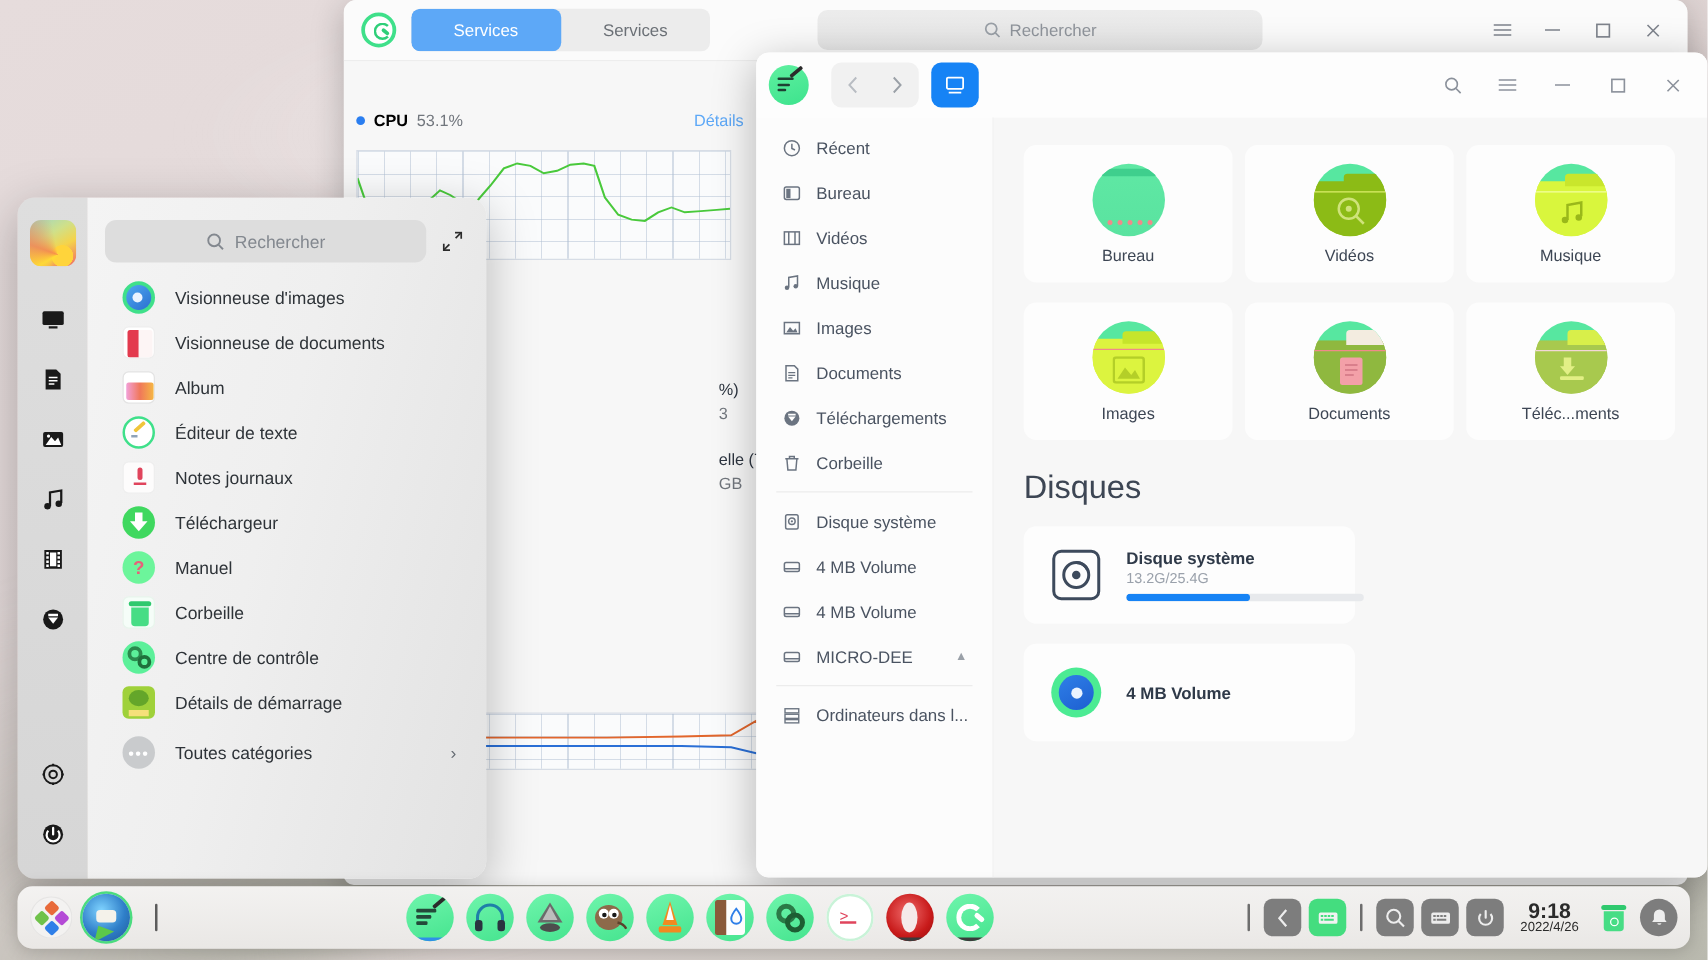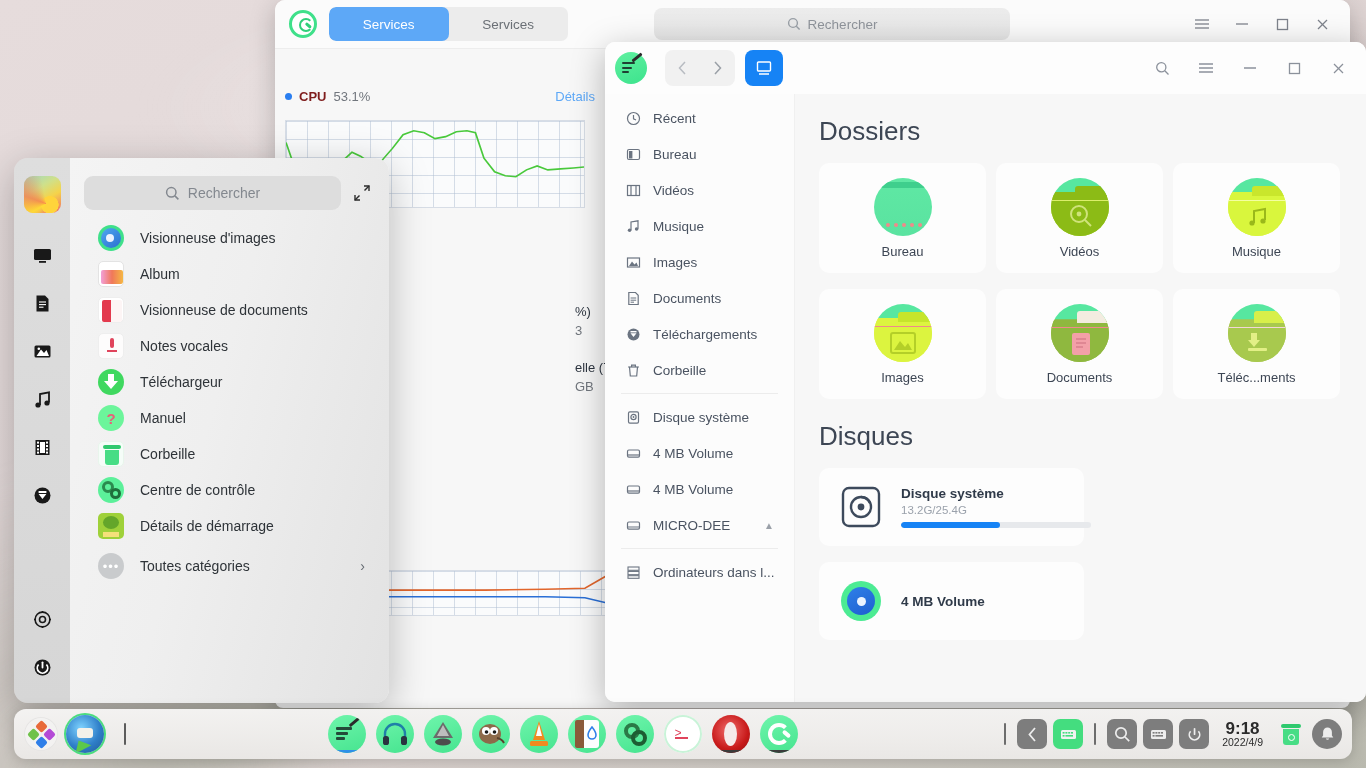--- a/index.html
+++ b/index.html
@@ -71,21 +71,21 @@
   .wbtn {
     width: 40px; height: 40px; display: flex; align-items: center; justify-content: center;
     color: #7e838c; font-size: 15px;
   }
   .wbtn svg { display: block; }
 
   .sysmon-body { position: relative; height: 659px; padding: 0; }
   .cpu-block { position: absolute; left: 10px; top: 40px; width: 300px; }
   .cpu-head { display: flex; align-items: center; gap: 7px; font-size: 13px; }
   .dot-blue { width: 7px; height: 7px; border-radius: 50%; background: #2a7ef0; }
-  .cpu-label { font-weight: bold; color: #7f1d1d; font-size: 13px; }
+  .cpu-label { font-weight: bold; color: #000000; font-size: 13px; }
   .cpu-val { color: #71767d; font-size: 13px; }
   .details-link { position: absolute; right: -10px; top: 0; color: #5da8f7; font-size: 13px; }
   .graph {
     margin-top: 16px; height: 88px; border: 1px solid #d7dde6;
     background:
       repeating-linear-gradient(to right, rgba(175,190,210,.5) 0 1px, transparent 1px 21px),
       repeating-linear-gradient(to bottom, rgba(175,190,210,.5) 0 1px, transparent 1px 18px),
       #fafbfc;
     position: relative; overflow: hidden;
   }
@@ -574,21 +574,20 @@
               <rect x="2" y="2" width="11" height="3.3" fill="none" stroke="#6b7481" stroke-width="1.1"></rect>
               <rect x="2" y="6.4" width="11" height="3.3" fill="none" stroke="#6b7481" stroke-width="1.1"></rect>
               <rect x="2" y="10.7" width="11" height="2.6" fill="none" stroke="#6b7481" stroke-width="1.1"></rect>
             </svg>
           </span>
         <span>Ordinateurs dans l...</span>
       </div>
     </div>
 
     <div class="fm-content">
-      <div class="sec-title">Dossiers</div>
       <div class="folders-grid">
         <div class="folder-card">
           <div class="folder-ico" style="background:linear-gradient(180deg,#5fe8a4,#5ae3a0);">
             <div style="position:absolute;left:6px;top:4px;width:46px;height:6px;background:#3fcf8d;border-radius:4px;"></div>
             <div style="position:absolute;left:12px;bottom:9px;display:flex;gap:4px;">
               <span style="width:4px;height:4px;border-radius:50%;background:#f08a8a;display:block;"></span>
               <span style="width:4px;height:4px;border-radius:50%;background:#f08a8a;display:block;"></span>
               <span style="width:4px;height:4px;border-radius:50%;background:#f08a8a;display:block;"></span>
               <span style="width:4px;height:4px;border-radius:50%;background:#f08a8a;display:block;"></span>
               <span style="width:4px;height:4px;border-radius:50%;background:#f08a8a;display:block;"></span>
@@ -799,38 +798,45 @@
     </div>
 
     <div class="lapp">
       <span class="lapp-ico" style="background:#3fe08a;">
         <span style="position:absolute;left:3px;top:3px;width:20px;height:20px;border-radius:50%;background:linear-gradient(140deg,#4ea8f0,#2b6fd0);display:block;"></span>
         <span style="position:absolute;left:8px;top:9px;width:8px;height:8px;border-radius:50%;background:#eaf3ff;display:block;"></span>
       </span>
       <span>Visionneuse d'images</span>
     </div>
     <div class="lapp">
-      <span class="lapp-ico sq" style="background:#ffffff;border:1px solid #e3e3e3;">
-        <span style="position:absolute;left:2px;bottom:2px;width:22px;height:14px;background:linear-gradient(90deg,#f2a0d8,#f0785a,#f5b744);border-radius:2px;display:block;"></span>
-      </span>
-      <span>Album</span>
-    </div>
-    <div class="lapp">
       <span class="lapp-ico sq" style="background:#ffffff;border:1px solid #eee;">
         <span style="position:absolute;left:3px;top:2px;width:9px;height:22px;background:#e33a4e;border-radius:2px 0 0 2px;display:block;"></span>
         <span style="position:absolute;left:12px;top:2px;width:11px;height:22px;background:#fdf5f5;border-radius:0 2px 2px 0;display:block;"></span>
       </span>
       <span>Visionneuse de documents</span>
     </div>
     <div class="lapp">
+      <span class="lapp-ico sq" style="background:#ffffff;border:1px solid #e3e3e3;">
+        <span style="position:absolute;left:2px;bottom:2px;width:22px;height:14px;background:linear-gradient(90deg,#f2a0d8,#f0785a,#f5b744);border-radius:2px;display:block;"></span>
+      </span>
+      <span>Album</span>
+    </div>
+    <div class="lapp">
+      <span class="lapp-ico" style="background:#ffffff;border:2.5px solid #3fe08a;">
+        <span style="position:absolute;left:6px;top:5px;width:11px;height:2.5px;background:#f0c53a;transform:rotate(-42deg);display:block;border-radius:1px;"></span>
+        <span style="position:absolute;left:5px;top:13px;width:5px;height:2px;background:#8fa3b8;display:block;"></span>
+      </span>
+      <span>Éditeur de texte</span>
+    </div>
+    <div class="lapp">
       <span class="lapp-ico sq" style="background:#fdfcfc;border:1px solid #eee;">
         <span style="position:absolute;left:11px;top:4px;width:4px;height:10px;background:#e0445c;border-radius:2px;display:block;"></span>
         <span style="position:absolute;left:8px;top:16px;width:10px;height:2px;background:#e0445c;display:block;"></span>
       </span>
-      <span>Notes vocales</span>
+      <span>Notes journaux</span>
     </div>
     <div class="lapp">
       <span class="lapp-ico" style="background:#3fd85f;">
         <span style="position:absolute;left:10px;top:5px;width:6px;height:9px;background:#fff;display:block;"></span>
         <span style="position:absolute;left:6px;top:12px;width:0;height:0;border-left:7px solid transparent;border-right:7px solid transparent;border-top:8px solid #fff;display:block;"></span>
       </span>
       <span>Téléchargeur</span>
     </div>
     <div class="lapp">
       <span class="lapp-ico" style="background:#6cf59b;display:flex;align-items:center;justify-content:center;">
@@ -991,21 +997,21 @@
         </svg>
     </div>
     <div class="tray-btn">
       <svg width="17" height="17" viewBox="0 0 17 17">
           <rect x="7.7" y="2" width="1.7" height="7" rx=".85" fill="#ededed"></rect>
           <path d="M4.6 5.2a5.2 5.2 0 1 0 7.8 0" fill="none" stroke="#ededed" stroke-width="1.7"></path>
         </svg>
     </div>
     <div class="tray-clock">
       <div class="tray-time">9:18</div>
-      <div class="tray-date">2022/4/9</div>
+      <div class="tray-date">2022/4/26</div>
     </div>
     <div style="width:30px;height:30px;position:relative;">
       <span style="position:absolute;left:5px;top:5px;width:20px;height:4px;background:#2fc96e;border-radius:2px;display:block;"></span>
       <span style="position:absolute;left:7px;top:10px;width:16px;height:16px;background:#47dd85;border-radius:0 0 3px 3px;display:block;"></span>
       <span style="position:absolute;left:12px;top:15px;width:7px;height:7px;border:1.6px solid #fff;border-radius:50%;display:block;"></span>
     </div>
     <div class="tray-btn round">
       <svg width="15" height="16" viewBox="0 0 15 16">
           <path d="M7.5 1.5a4.4 4.4 0 0 1 4.4 4.4v3.6l1.4 2H1.7l1.4-2V5.9A4.4 4.4 0 0 1 7.5 1.5z" fill="#ededed"></path>
           <path d="M5.8 12.6a1.8 1.8 0 0 0 3.4 0z" fill="#ededed"></path>

